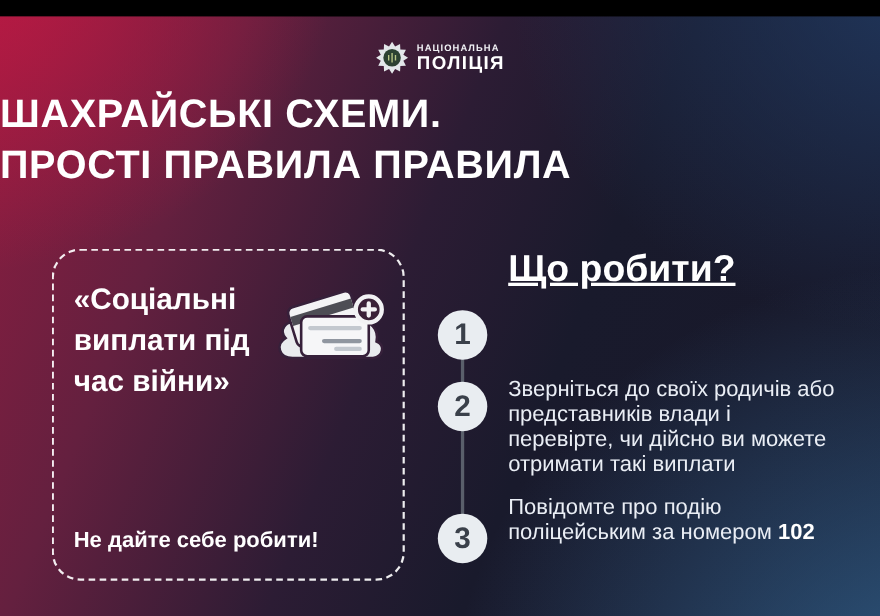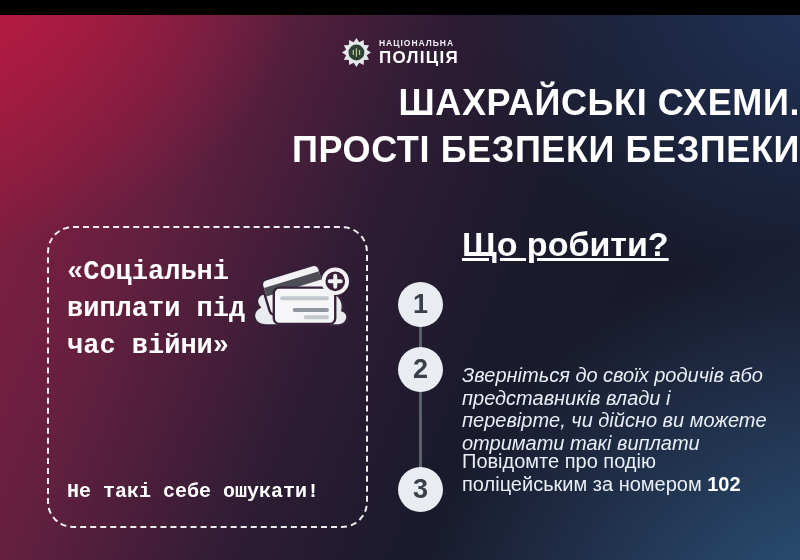--- a/index.html
+++ b/index.html
@@ -46,39 +46,38 @@
     color: #ffffff;
   }
 
   
   .title {
     position: absolute;
     top: 64px;
     left: 0;
     width: 100%;
     margin: 0;
-    text-align: right;
+    text-align: left;
     font-size: 36px;
     font-weight: 700;
     line-height: 47px;
     letter-spacing: 0.6px;
     color: #ffffff;
   }
   .title span { display: block; }
 
   
   .card {
     position: absolute;
     left: 47px;
     top: 211px;
     width: 321px;
     height: 302px;
     border: 2px dashed rgba(255,255,255,0.92);
     border-radius: 26px;
-    font-family: Liberation Mono, monospace;
   }
   .card-title {
     position: absolute;
     left: 18px;
     top: 26px;
     margin: 0;
     width: 190px;
     font-size: 27px;
     font-weight: 700;
     line-height: 37px;
@@ -156,21 +155,21 @@
     position: absolute;
     left: 462px;
     width: 318px;
     font-size: 20px;
     line-height: 22.5px;
     white-space: pre-line;
     color: #eaeef5;
     z-index: 2;
   }
   .t1s { top: 278px; }
-  .t2s { top: 349px; font-style: italic; }
+  .t2s { top: 328px; }
   .t3s { top: 435px; }
   .step-text b { font-weight: 700; color: #ffffff; }
 </style>
 </head>
 <body>
 
 <div class="poster">
 
   <div class="logo">
     <span class="badge">
@@ -181,21 +180,21 @@
       </svg>
     </span>
     <span class="logo-text">
       <span class="logo-top">НАЦІОНАЛЬНА</span>
       <span class="logo-bottom">ПОЛІЦІЯ</span>
     </span>
   </div>
 
   <h1 class="title">
     <span>ШАХРАЙСЬКІ СХЕМИ.</span>
-    <span>ПРОСТІ БЕЗПЕКИ БЕЗПЕКИ</span>
+    <span>ПРОСТІ ПРАВИЛА ПРАВИЛА</span>
   </h1>
 
   <section class="card">
     <h2 class="card-title">«Соціальні
 виплати під
 час війни»</h2>
 
     <span class="card-icon">
       <svg viewBox="0 0 132 92" xmlns="http://www.w3.org/2000/svg">
         <path d="M24,84 C8,84 4,68 16,61 C8,52 16,40 28,44 C32,35 46,33 52,40 L98,40 C114,40 124,51 121,65 C131,69 129,82 117,84 Z" fill="#e9ebee" stroke="#36203a" stroke-width="3"></path>
@@ -205,21 +204,21 @@
         </g>
         <rect x="34" y="36" width="78" height="46" rx="7" fill="#f6f6f8" stroke="#36203a" stroke-width="3"></rect>
         <rect x="42" y="47" width="62" height="5" rx="2.5" fill="#c3c8cf"></rect>
         <rect x="58" y="62" width="46" height="5" rx="2.5" fill="#9096a0"></rect>
         <rect x="72" y="71" width="32" height="5" rx="2.5" fill="#c3c8cf"></rect>
         <circle cx="112" cy="28" r="15" fill="#3a2138" stroke="#f2f2f4" stroke-width="5"></circle>
         <path d="M105,28 h14 M112,21 v14" stroke="#f2f2f4" stroke-width="5" stroke-linecap="round"></path>
       </svg>
     </span>
 
-    <p class="card-warning">Не такі себе ошукати!</p>
+    <p class="card-warning">Не дайте себе робити!</p>
   </section>
 
   <h2 class="todo-heading">Що робити?</h2>
 
   <div class="connector"></div>
 
   <div class="step-circle c1">1</div>
 
   <div class="step-circle c2">2</div>
   <div class="step-text t2s">Зверніться до своїх родичів або

